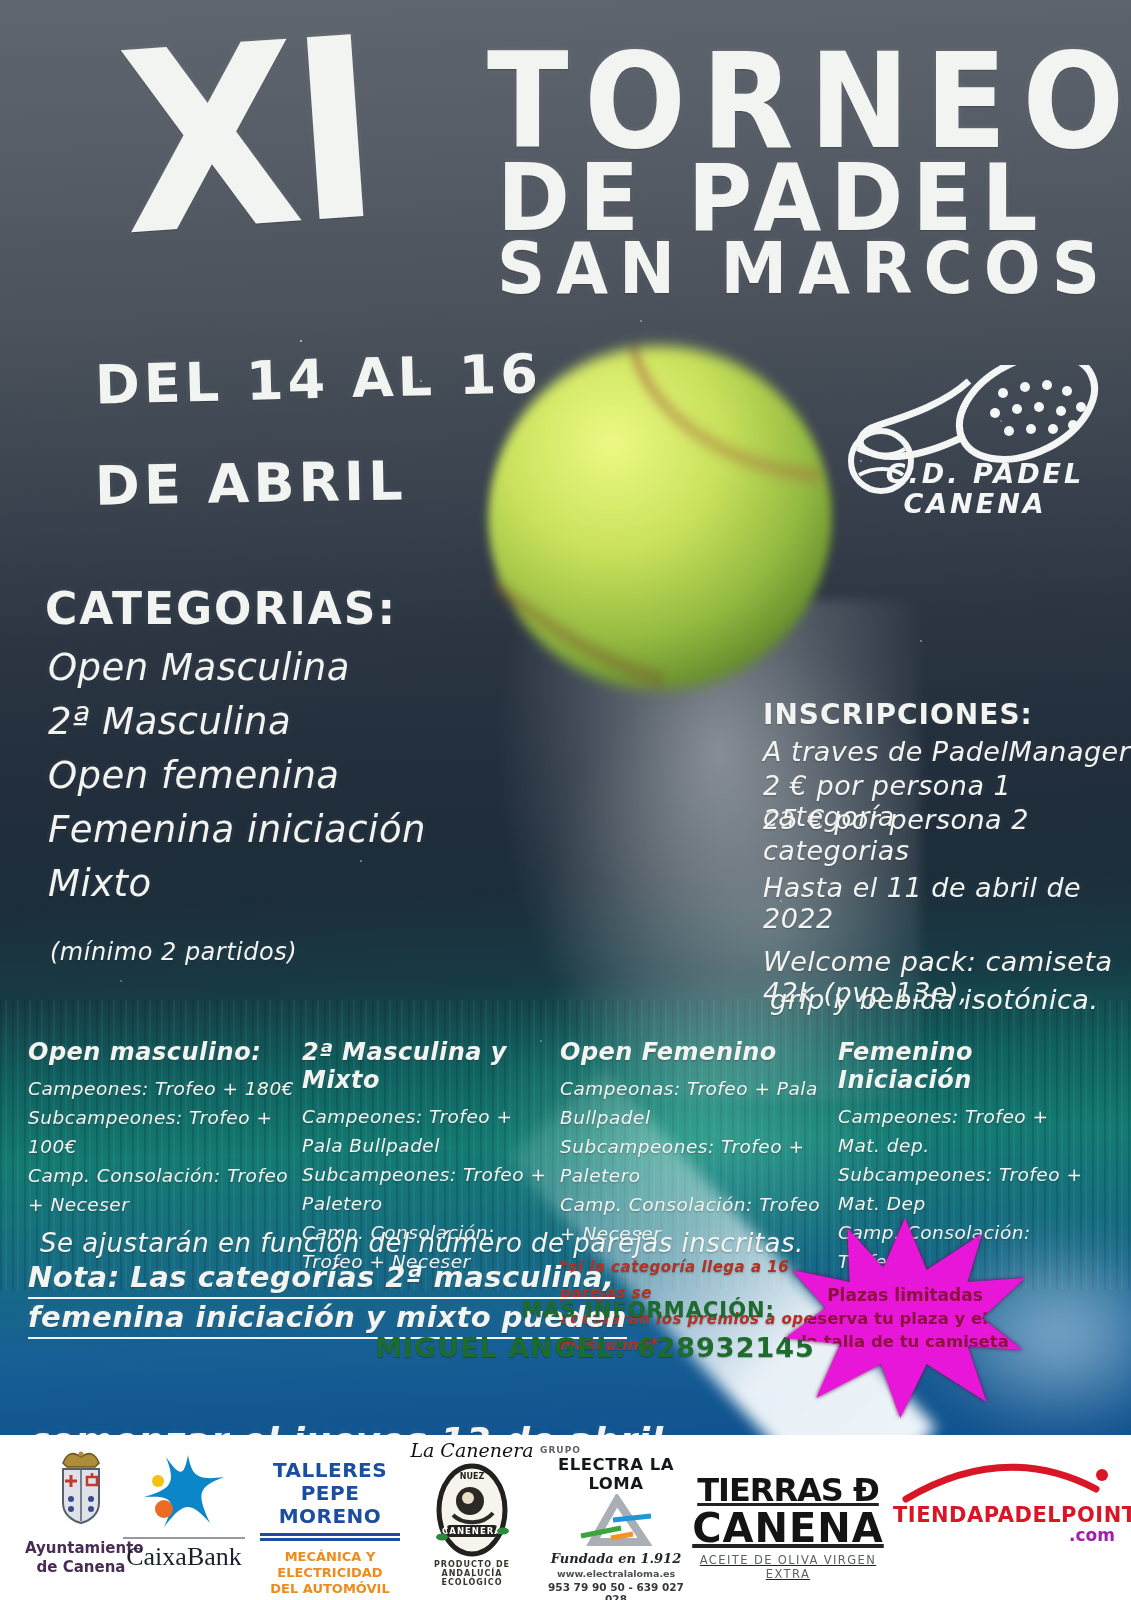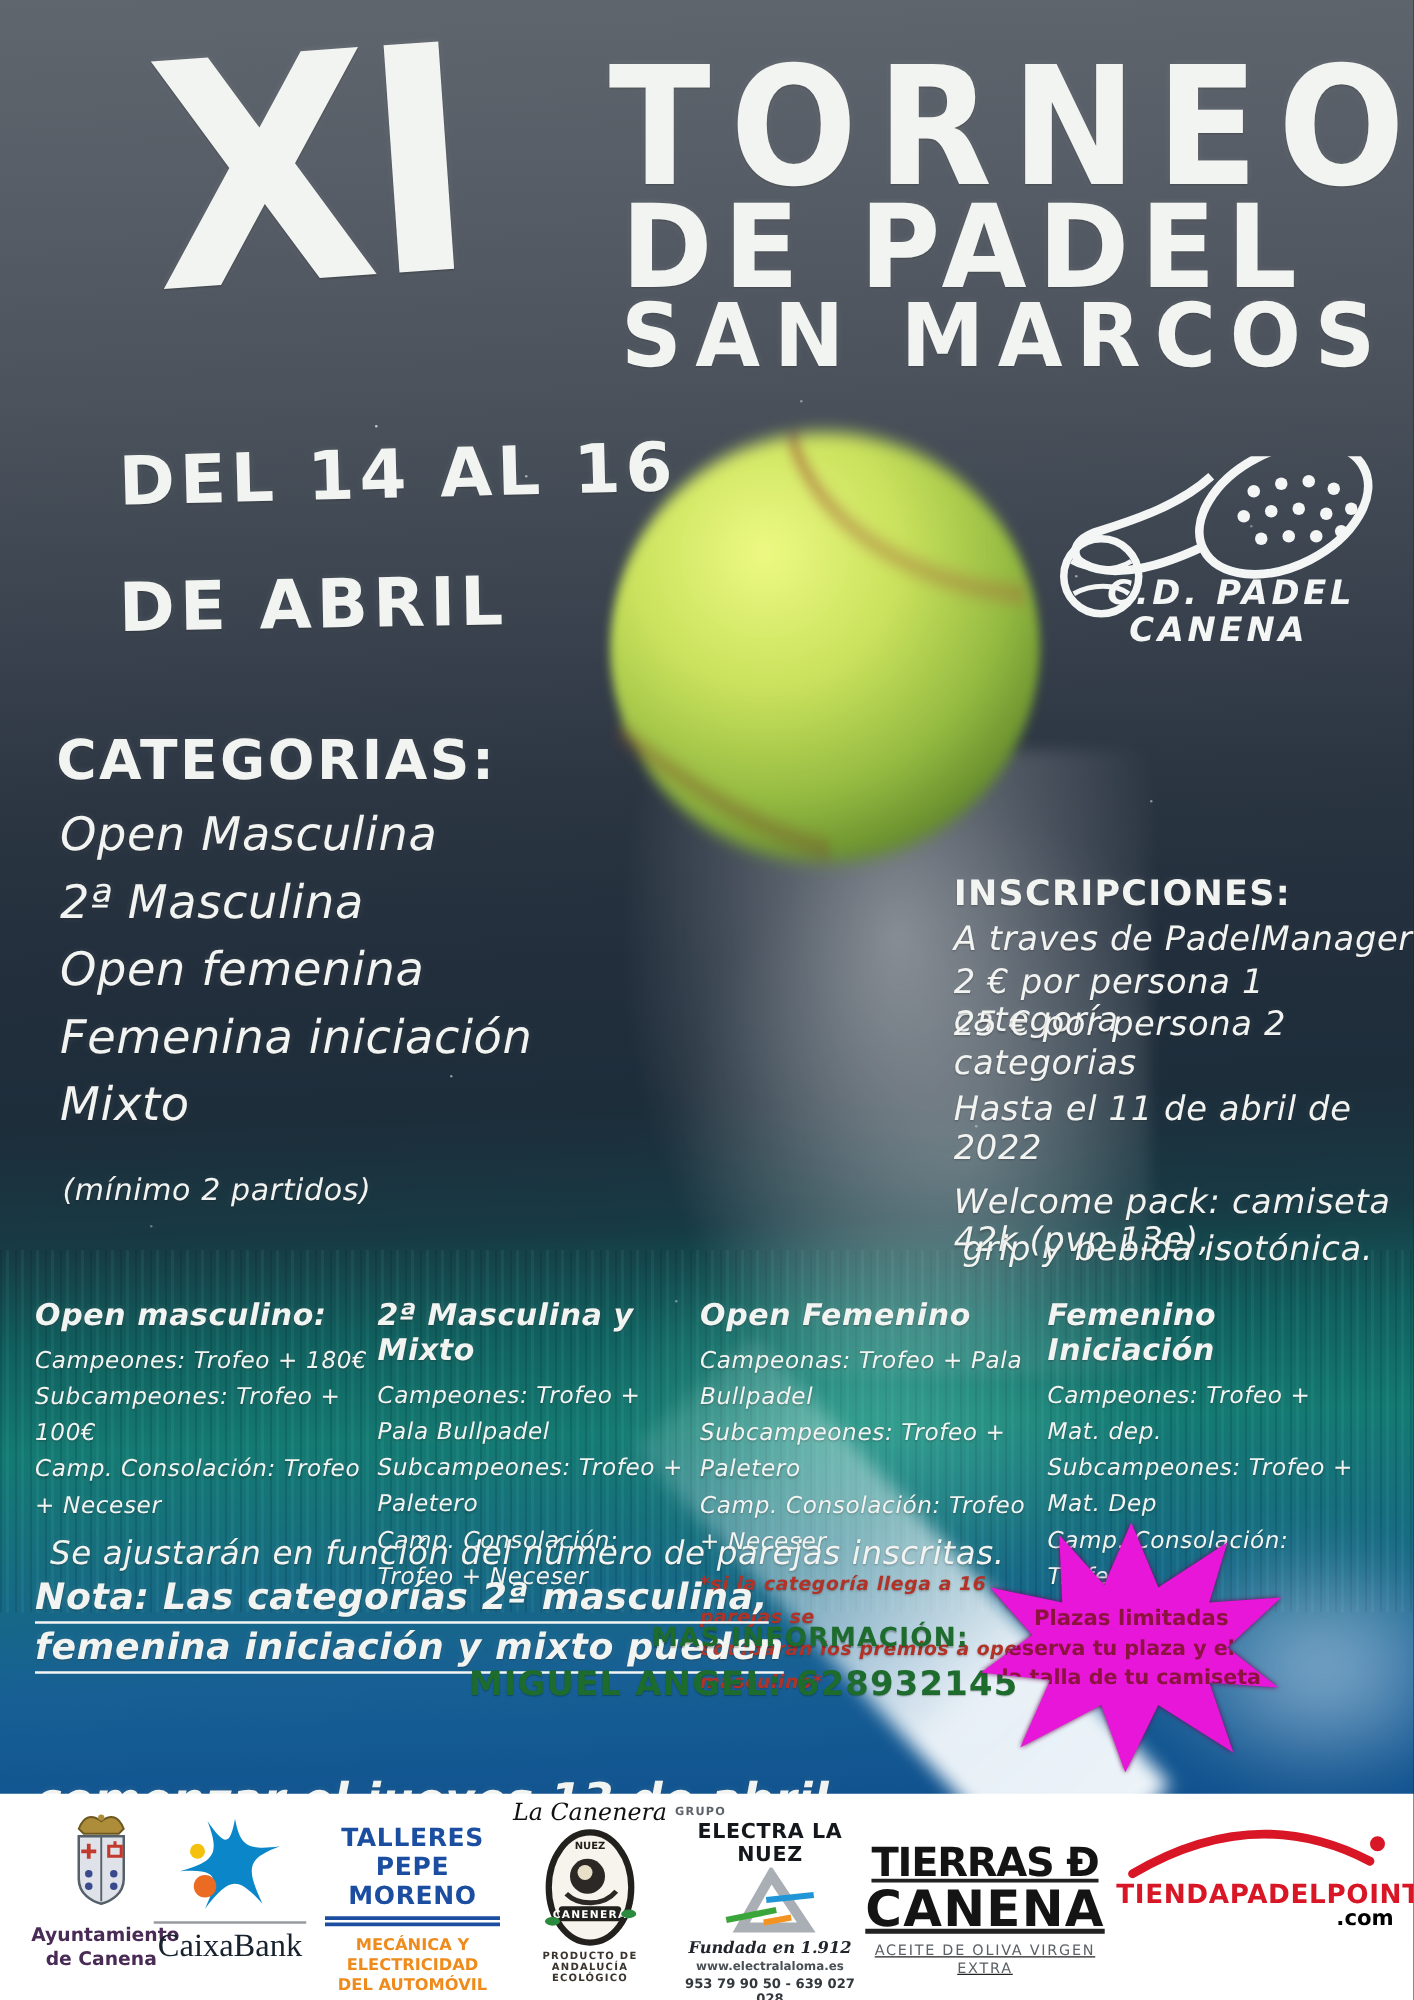--- a/index.html
+++ b/index.html
@@ -219,21 +219,21 @@
         <text x="37" y="71" text-anchor="middle" style="font-size:8.5px;font-weight:700;letter-spacing:1px;" fill="#fff">CANENERA</text>
         <ellipse cx="7" cy="74" rx="6" ry="3.5" fill="#2a8a3e"></ellipse>
         <ellipse cx="68" cy="68" rx="6" ry="3.5" fill="#2a8a3e"></ellipse>
       </svg>
       <div style="margin-top:3px;font-size:8px;font-weight:700;letter-spacing:1px;color:#3a342c;">PRODUCTO DE ANDALUCÍA</div>
       <div style="font-size:8px;font-weight:700;letter-spacing:1px;color:#3a342c;">ECOLÓGICO</div>
     </div>
 
     <div class="spon" style="left:540px;top:10px;width:152px;">
       <div style="text-align:left;font-size:9px;font-weight:700;letter-spacing:1px;color:#5c6268;">GRUPO</div>
-      <div style="font-size:16.5px;font-weight:800;letter-spacing:.5px;color:#14181c;">ELECTRA LA NUEZ</div>
+      <div style="font-size:16.5px;font-weight:800;letter-spacing:.5px;color:#14181c;">ELECTRA LA LOMA</div>
       <svg width="78" height="56" viewBox="0 0 78 56" style="display:block;margin:1px auto;">
         <path d="M40 6 L68 48 L16 48 Z" fill="none" stroke="#a9afb5" stroke-width="8"></path>
         <path d="M4 42 L44 34" stroke="#3aa53a" stroke-width="5"></path>
         <path d="M36 26 L74 22" stroke="#2196d6" stroke-width="5"></path>
         <path d="M34 44 L56 40" stroke="#f39322" stroke-width="5"></path>
       </svg>
       <div style="font-family:'DejaVu Serif',serif;font-style:italic;font-weight:700;font-size:13px;color:#20262c;">Fundada en 1.912</div>
       <div style="font-size:9.5px;font-weight:700;color:#4a5056;margin-top:2px;">www.electralaloma.es</div>
       <div style="font-size:10.5px;font-weight:700;color:#33383d;margin-top:2px;">953 79 90 50 - 639 027 028</div>
     </div>
@@ -243,17 +243,17 @@
       <div style="font-size:40px;font-weight:900;letter-spacing:1px;color:#141414;line-height:42px;">CANENA</div>
       <div style="margin-top:4px;font-size:11.5px;letter-spacing:1.4px;color:#5c6166;">ACEITE DE OLIVA VIRGEN EXTRA</div>
     </div>
 
     <div class="spon" style="left:893px;top:20px;width:222px;">
       <svg width="212" height="48" viewBox="0 0 212 48" style="display:block;margin:0 auto;">
         <path d="M8 44 Q 106 -14 198 34" fill="none" stroke="#d81626" stroke-width="7" stroke-linecap="round"></path>
         <circle cx="204" cy="20" r="6" fill="#d81626"></circle>
       </svg>
       <div style="font-size:21px;font-weight:800;letter-spacing:.5px;color:#d81626;">TIENDAPADELPOINT</div>
-      <div style="text-align:right;font-size:17px;font-weight:800;color:#000000;margin-top:-2px;">.com</div>
+      <div style="text-align:right;font-size:17px;font-weight:800;color:#a21caf;margin-top:-2px;">.com</div>
     </div>
 
   </div>
 </div>
 
 </body></html>

